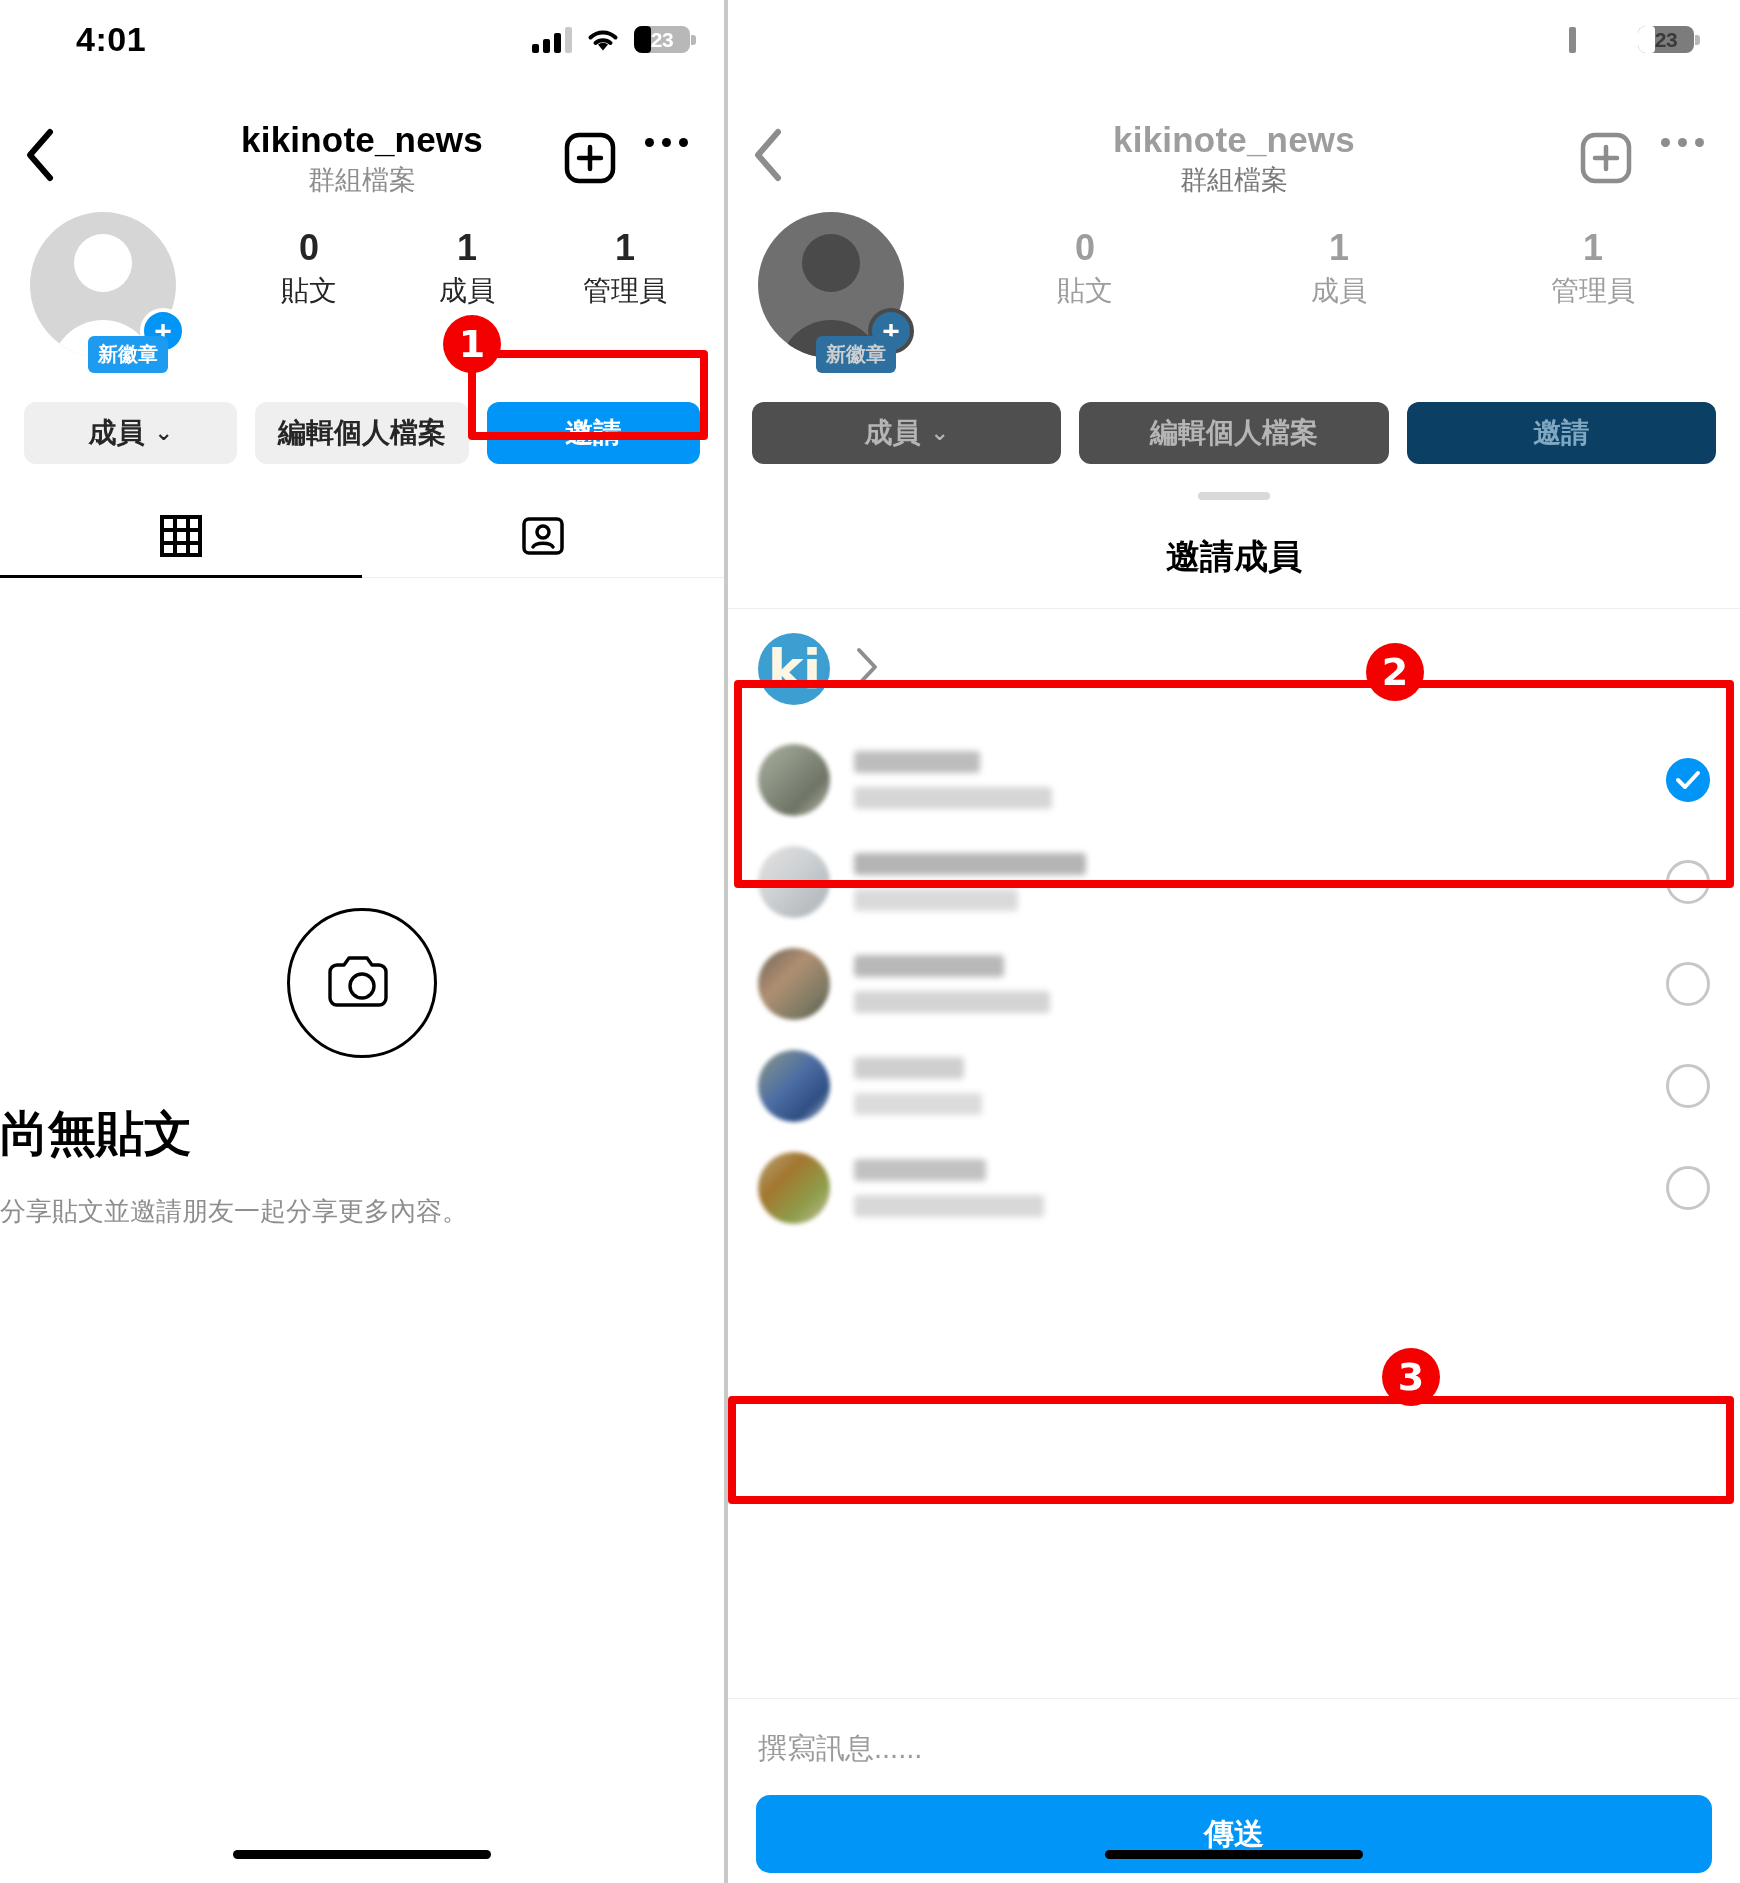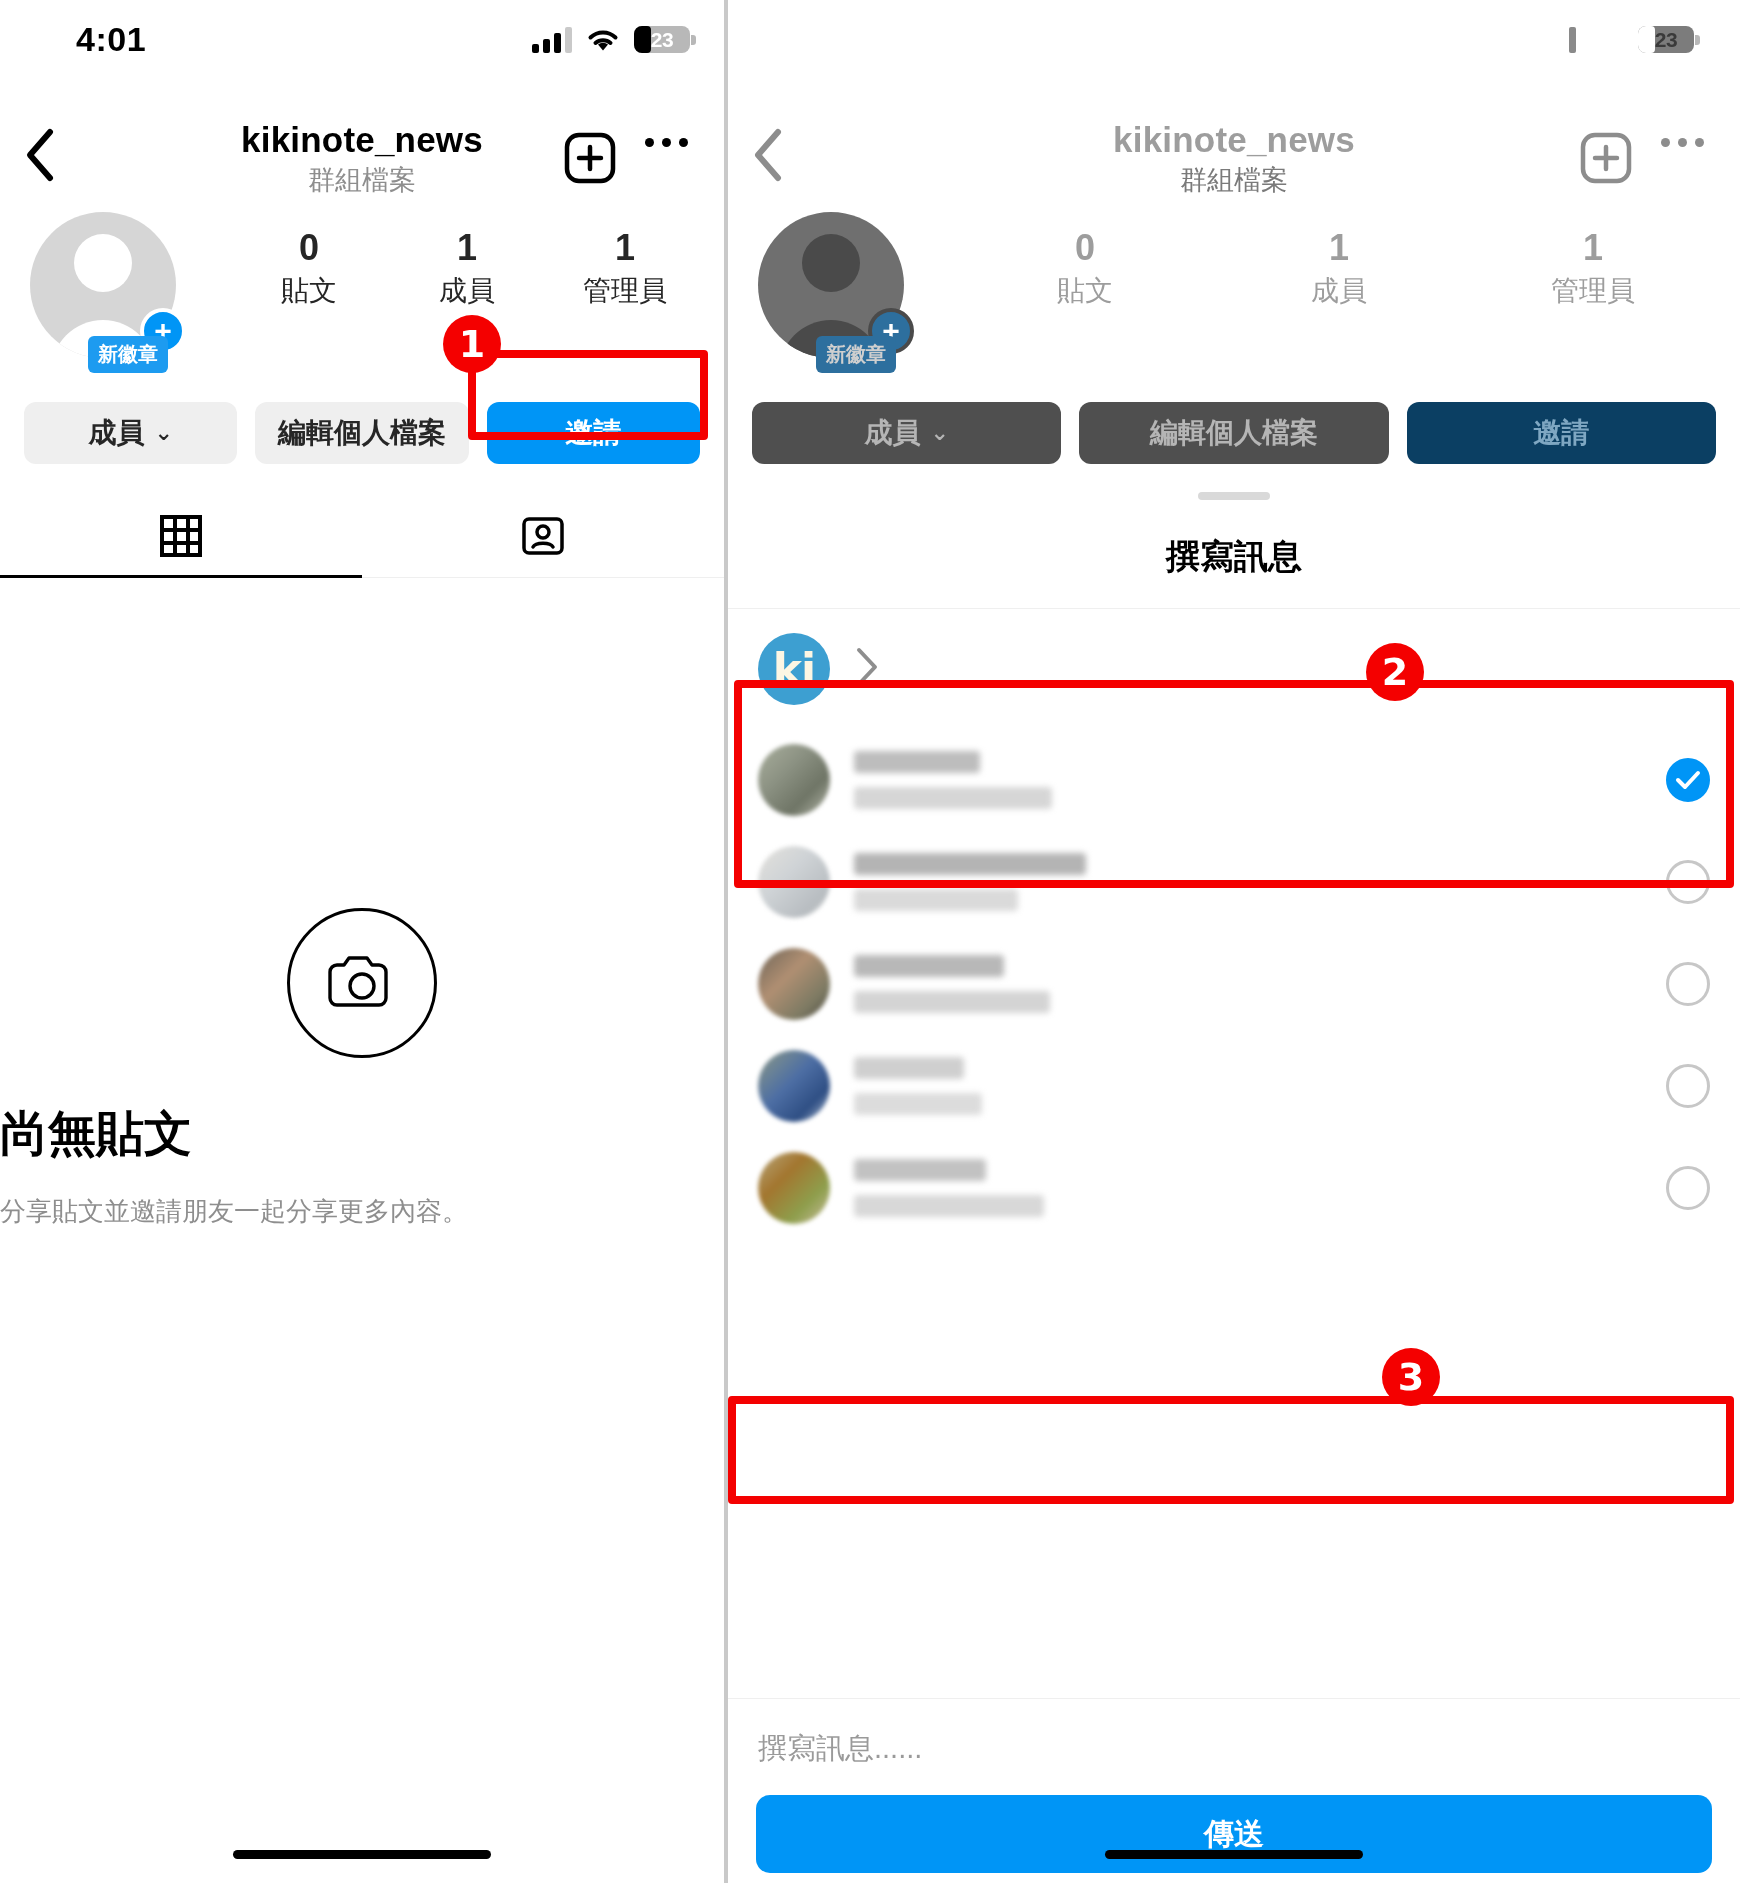--- a/index.html
+++ b/index.html
@@ -122,21 +122,21 @@
   .sheet-title { text-align:center; font-size: 34px; font-weight:700; color:#000; padding: 34px 0 28px; border-bottom: 1px solid #efefef; }
   .search-wrap { padding: 20px 22px 14px; }
   .search-box {
     height: 66px; background:#efefef; border-radius: 12px;
     display:flex; align-items:center; gap: 16px; padding: 0 22px;
   }
   .search-ph { font-size: 29px; color:#8e8e8e; }
   .list { flex: 1; overflow: hidden; }
   .row { display:flex; align-items:center; gap: 24px; padding: 16px 30px; height: 102px; }
   .row .av { width: 72px; height: 72px; border-radius:50%; flex:0 0 72px; overflow:hidden; }
-  .av-ki { background:#3d9fd1; display:flex; align-items:center; justify-content:center; color:#fdf6e3; font-size: 44px; font-weight:700; font-family:"DejaVu Sans", sans-serif; letter-spacing:-1px; }
+  .av-ki { background:#3d9fd1; display:flex; align-items:center; justify-content:center; color:#fdf6e3; font-size: 54px; font-weight:700; font-family:"DejaVu Sans", sans-serif; letter-spacing:-1px; }
   .row .body { flex:1; min-width:0; }
   .row .label { font-size: 29px; font-weight:700; color:#000; }
   .blur-line { border-radius: 4px; }
   .chev-right { width: 30px; flex:0 0 30px; }
   .radio { width: 44px; height: 44px; border-radius:50%; border: 3px solid #c7c7c7; flex:0 0 44px; }
   .radio.checked { border-color:#0095f6; background:#0095f6; display:flex; align-items:center; justify-content:center; }
   .msg-wrap { border-top: 1px solid #efefef; padding: 30px 30px 26px; }
   .msg-ph { font-size: 29px; color:#9a9a9a;margin-top:24px; }
   .send-wrap { padding: 0 28px 10px; }
   .send-btn {
@@ -364,21 +364,21 @@
         <svg width="44" height="44" viewBox="0 0 44 44">
             <rect x="3" y="5" width="38" height="34" rx="5" stroke="#6a6a6a" stroke-width="3.5" fill="none"></rect>
             <circle cx="22" cy="18" r="6" stroke="#6a6a6a" stroke-width="3.5" fill="none"></circle>
             <path d="M12 33c2.5-5 17.5-5 20 0" stroke="#6a6a6a" stroke-width="3.5" fill="none" stroke-linecap="round"></path>
           </svg>
       </div>
     </div>
 
     <div class="sheet">
       <div class="grabber"></div>
-      <div class="sheet-title">撰寫訊息</div>
+      <div class="sheet-title">邀請成員</div>
 
 
       <div class="list">
 
         <div class="row" style="height:120px">
           <div class="av av-ki">
             <span>ki</span>
           </div>
           <div class="chev-right">
             <svg width="26" height="42" viewBox="0 0 26 42">

